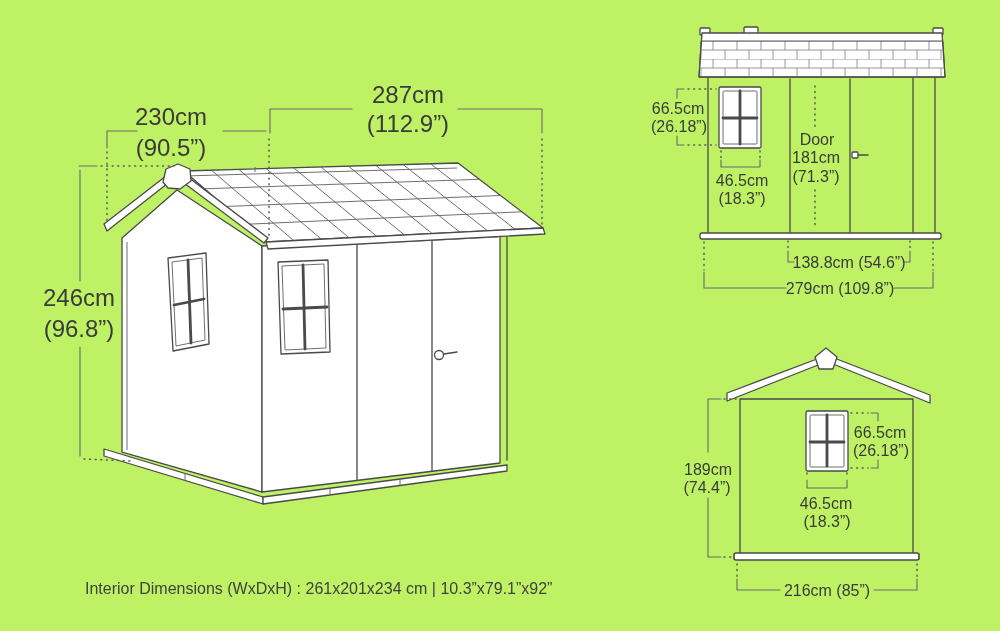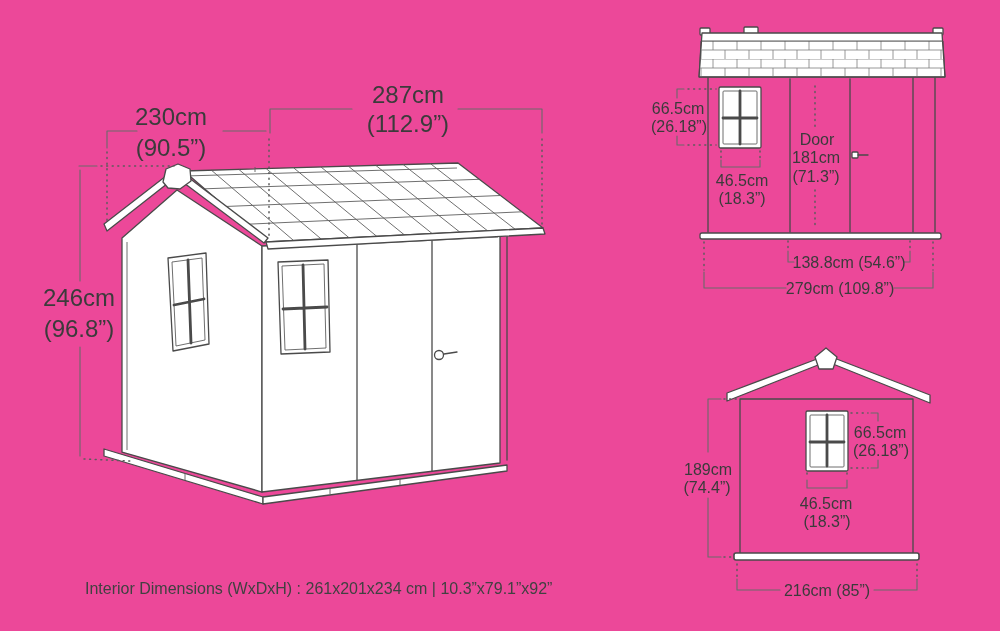--- a/index.html
+++ b/index.html
@@ -1,16 +1,16 @@
 <!DOCTYPE html>
 <html><head>
 <meta charset="utf-8">
 <style>
   html,body{margin:0;padding:0;background:#ffffff;}
-  .stage{position:relative;width:1000px;height:631px;background:#ec4899;overflow:hidden;
+  .stage{position:relative;width:1000px;height:631px;background:#bef264;overflow:hidden;
          font-family:"Liberation Sans", sans-serif;}
   svg{display:block}
   .ln{stroke:#4a4a4a;stroke-width:1.3;fill:none;stroke-linecap:round;stroke-linejoin:round;}
   .lnw{stroke:#4a4a4a;stroke-width:1.3;fill:#ffffff;stroke-linejoin:round;}
   .thin{stroke:#5f5f5f;stroke-width:0.9;fill:none;}
   .mull{stroke:#4a4a4a;stroke-width:2.8;fill:none;stroke-linecap:round;}
   .dim{stroke:#6a6a6a;stroke-width:1.1;fill:none;stroke-linecap:round;stroke-linejoin:round;}
   .dot{stroke:#5c5c5c;stroke-width:1.5;fill:none;stroke-linecap:round;stroke-dasharray:1 4.6;}
   text{fill:#3b3b3b;}
   .big{font-size:24px;text-anchor:middle;}

